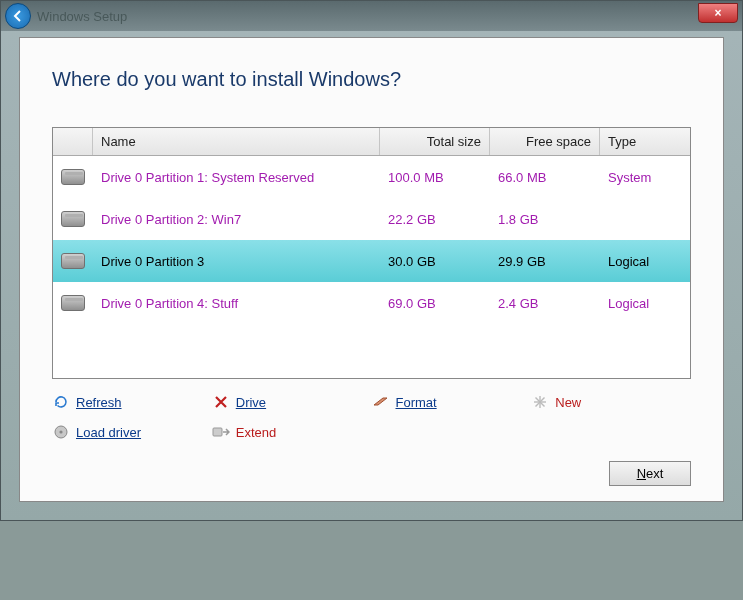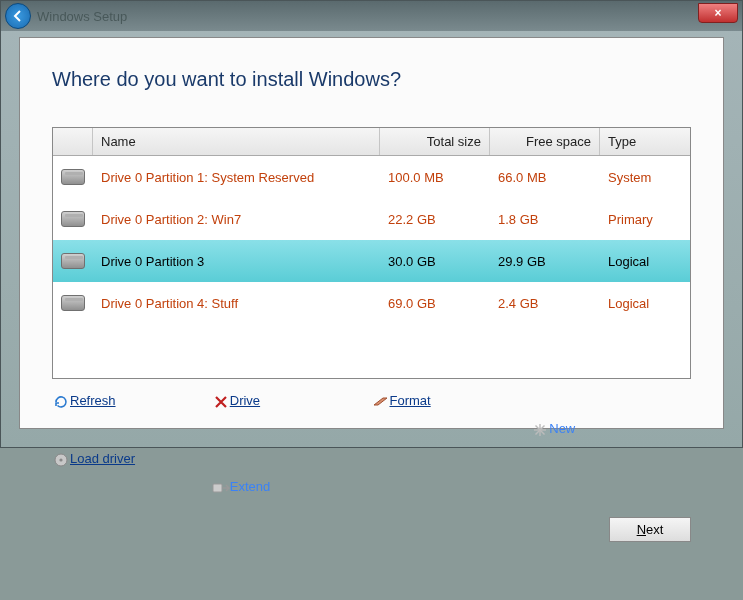--- a/index.html
+++ b/index.html
@@ -1,19 +1,19 @@
 <!DOCTYPE html>
 <html><head>
   <meta charset="utf-8">
   <style>
     * { margin: 0; padding: 0; box-sizing: border-box; font-family: "Segoe UI", Tahoma, sans-serif; }
     body { width: 743px; height: 600px; background: #8a9a98; overflow: hidden; }
 
     .window {
-      width: 743px; height: 448px;
+      width: 743px; height: 521px;
       background: linear-gradient(#a5b5b8, #95a8a8);
       border: 1px solid #4a5558;
       position: relative;
     }
     .titlebar {
       height: 30px;
       background: linear-gradient(#5a6a6e, #7a8a8e);
       display: flex; align-items: center;
       padding: 0 4px;
       color: #2a3a3a;
@@ -69,21 +69,21 @@
       border-right: 1px solid #c5c5c5;
       white-space: nowrap;
     }
     .grid-header > div:last-child { border-right: none; }
     .grid-header .hdr-total, .grid-header .hdr-free { text-align: right; }
     .grid-body { }
     .grid-row {
       display: grid;
       grid-template-columns: 40px 1fr 110px 110px 90px;
       align-items: center;
-      font-size: 13px; color: #c2410c;
+      font-size: 13px; color: #a21caf;
       height: 42px;
     }
     .grid-row.selected {
       background: linear-gradient(#8ae0e8, #5acdd6);
       color: #000;
     }
     .grid-row > div { padding: 4px 8px; }
     .drive-icon-cell { display:flex; align-items:center; justify-content:center; }
     .drive-icon {
       width: 26px; height: 16px;
@@ -103,25 +103,25 @@
     .grid-spacer { height: 54px; }
 
     .actions {
       margin-top: 14px;
       display: grid;
       grid-template-columns: 1fr 1fr 1fr 1fr;
       row-gap: 12px;
       font-size: 13px;
     }
     .action {
-      display: flex; align-items: flex-start; 
+      display: flex; align-items: center; gap: 6px;
       color: #0a3a8a;
       cursor: pointer;
     }
-    .action.disabled { color: #3b82f6; cursor: default; margin-top: 28px; }
+    .action.disabled { color: #b91c1c; cursor: default; }
     .action .lbl { text-decoration: underline; }
     .action.disabled .lbl { text-decoration: none; }
     .icon-wrap { width: 18px; height: 18px; display:flex; align-items:center; justify-content:center; }
 
     .footer {
       margin-top: auto;
       display: flex; justify-content: flex-end;
       padding-top: 20px;
     }
     .btn-next {
@@ -170,21 +170,20 @@
             <div class="cell-free">66.0 MB</div>
             <div>System</div>
           </div>
           <div class="grid-row">
             <div class="drive-icon-cell">
               <div class="drive-icon"></div>
             </div>
             <div>Drive 0 Partition 2: Win7</div>
             <div class="cell-total">22.2 GB</div>
             <div class="cell-free">1.8 GB</div>
-            <div>Primary</div>
           </div>
           <div class="grid-row selected">
             <div class="drive-icon-cell">
               <div class="drive-icon"></div>
             </div>
             <div>Drive 0 Partition 3</div>
             <div class="cell-total">30.0 GB</div>
             <div class="cell-free">29.9 GB</div>
             <div>Logical</div>
           </div>

